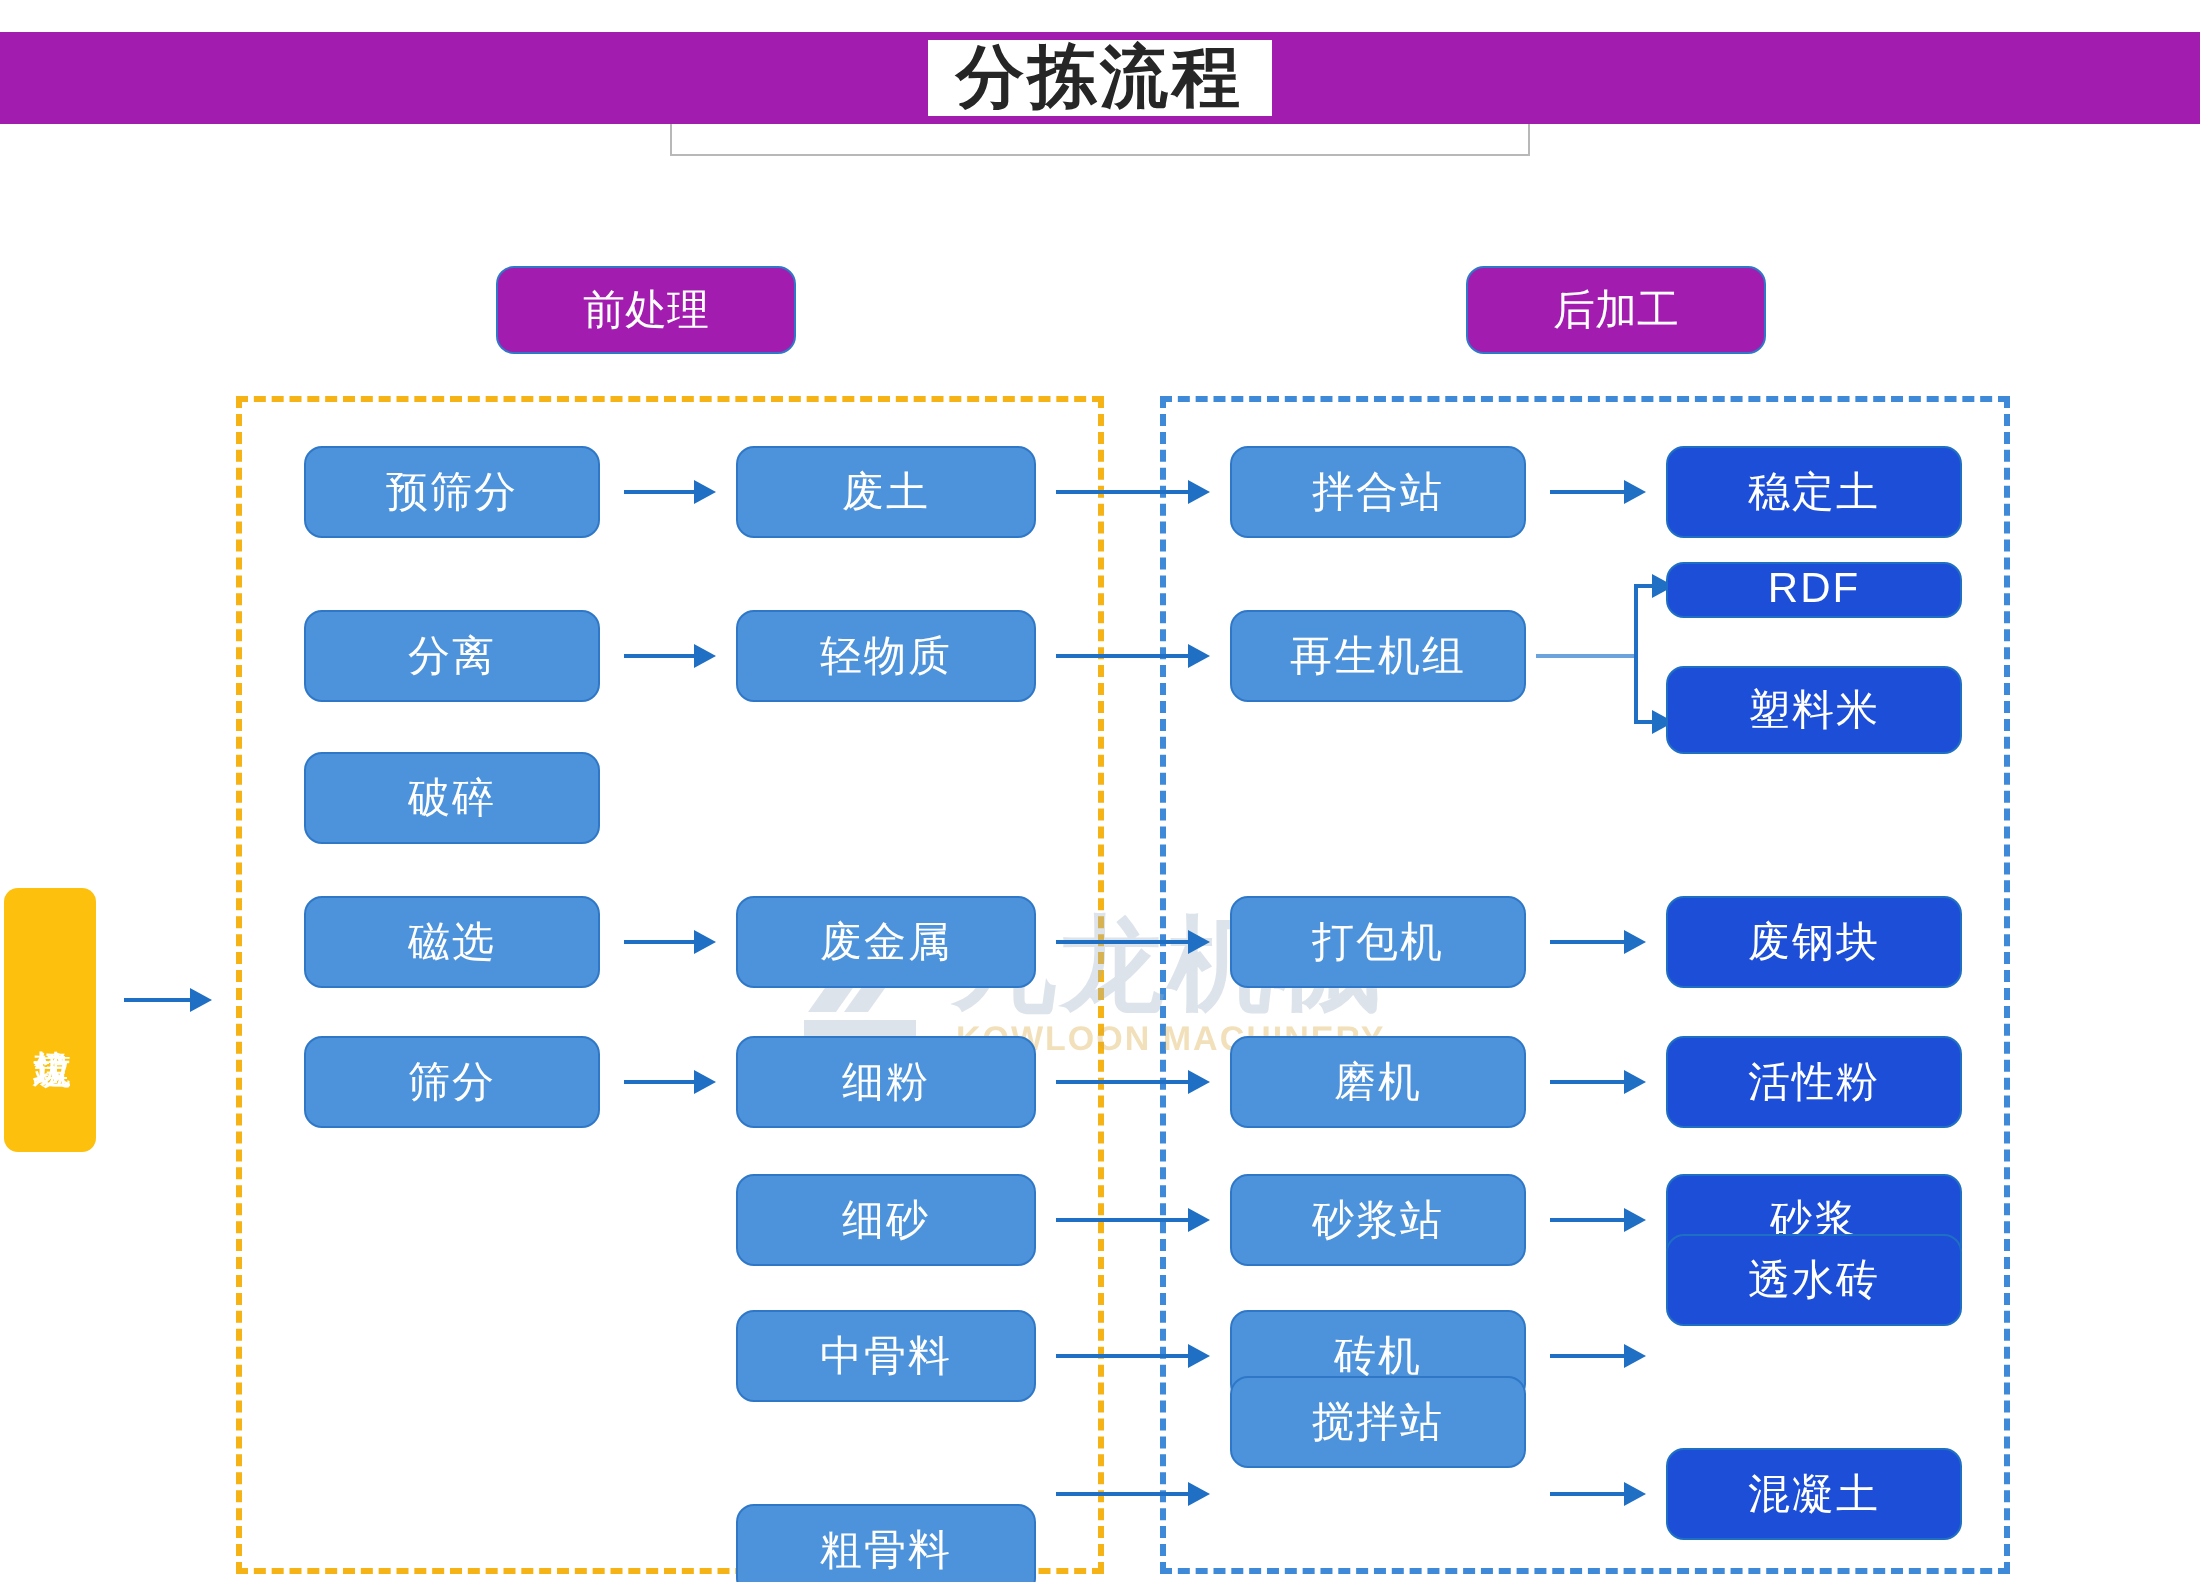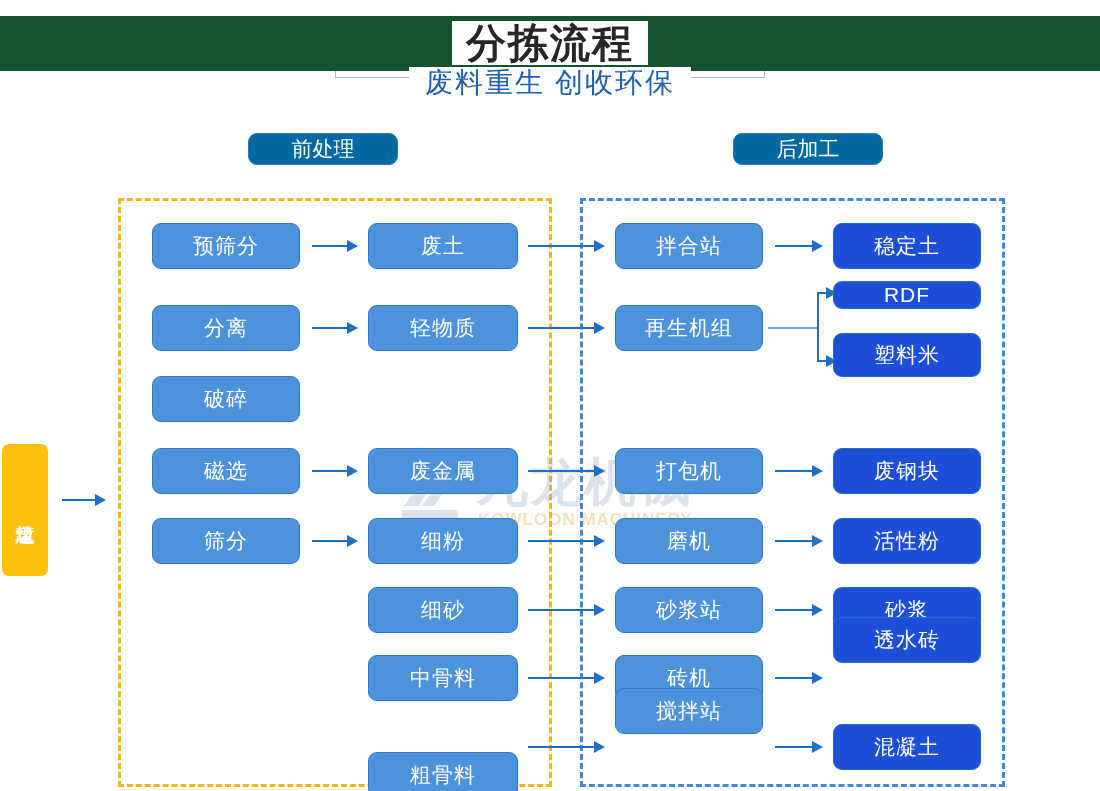--- a/index.html
+++ b/index.html
@@ -13,34 +13,34 @@
   #title-area{position:absolute;left:0;top:0;width:1100px;height:120px;}
   .title-frame{
     position:absolute;left:335px;top:32px;width:430px;height:46px;
     border:1px solid #b8b8b8;box-sizing:border-box;background:transparent;
   }
   .title-tick{position:absolute;top:54px;height:1px;background:#b8b8b8;}
   .tick-left{left:305px;width:32px;}
   .tick-right{left:763px;width:32px;}
   .main-title{
     position:absolute;left:0;top:16px;width:1100px;text-align:center;
-    font-size:40px;font-weight:bold;color:#262626;letter-spacing:2px;
-    background:#14532d;
+    font-size:34px;font-weight:bold;color:#262626;letter-spacing:2px;
+    background:#a21caf;
   }
   .main-title span{background:#ffffff;padding:0 14px;}
   .sub-title{
     position:absolute;left:0;top:64px;width:1100px;text-align:center;
     font-size:28px;color:#1f5fae;letter-spacing:2px;
   }
   .sub-title span{background:#ffffff;padding:0 16px;}
 
   
   .section-pill{
-    position:absolute;height:32px;border-radius:9px;
-    background:#0369a1;border:1.5px solid #2f78c8;
+    position:absolute;height:44px;border-radius:9px;
+    background:#a21caf;border:1.5px solid #2f78c8;
     color:#ffffff;font-size:21px;
     display:flex;align-items:center;justify-content:center;
     box-sizing:border-box;
   }
   #pill-pre{left:248px;top:133px;width:150px;}
   #pill-post{left:733px;top:133px;width:150px;}
 
   
   .dash-frame{position:absolute;box-sizing:border-box;}
   #frame-pre{left:118px;top:198px;width:434px;height:589px;
@@ -111,23 +111,20 @@
 </head>
 <body>
 
 <div id="title-area">
   <div class="title-frame"></div>
   <div class="title-tick tick-left"></div>
   <div class="title-tick tick-right"></div>
   <div class="main-title">
     <span>分拣流程</span>
   </div>
-  <div class="sub-title">
-    <span>废料重生 创收环保</span>
-  </div>
 </div>
 
 <div class="section-pill" id="pill-pre">前处理</div>
 <div class="section-pill" id="pill-post">后加工</div>
 
 <div class="dash-frame" id="frame-pre"></div>
 <div class="dash-frame" id="frame-post"></div>
 
 <div id="watermark">
   <svg class="wm-logo" viewBox="0 0 72 62">

